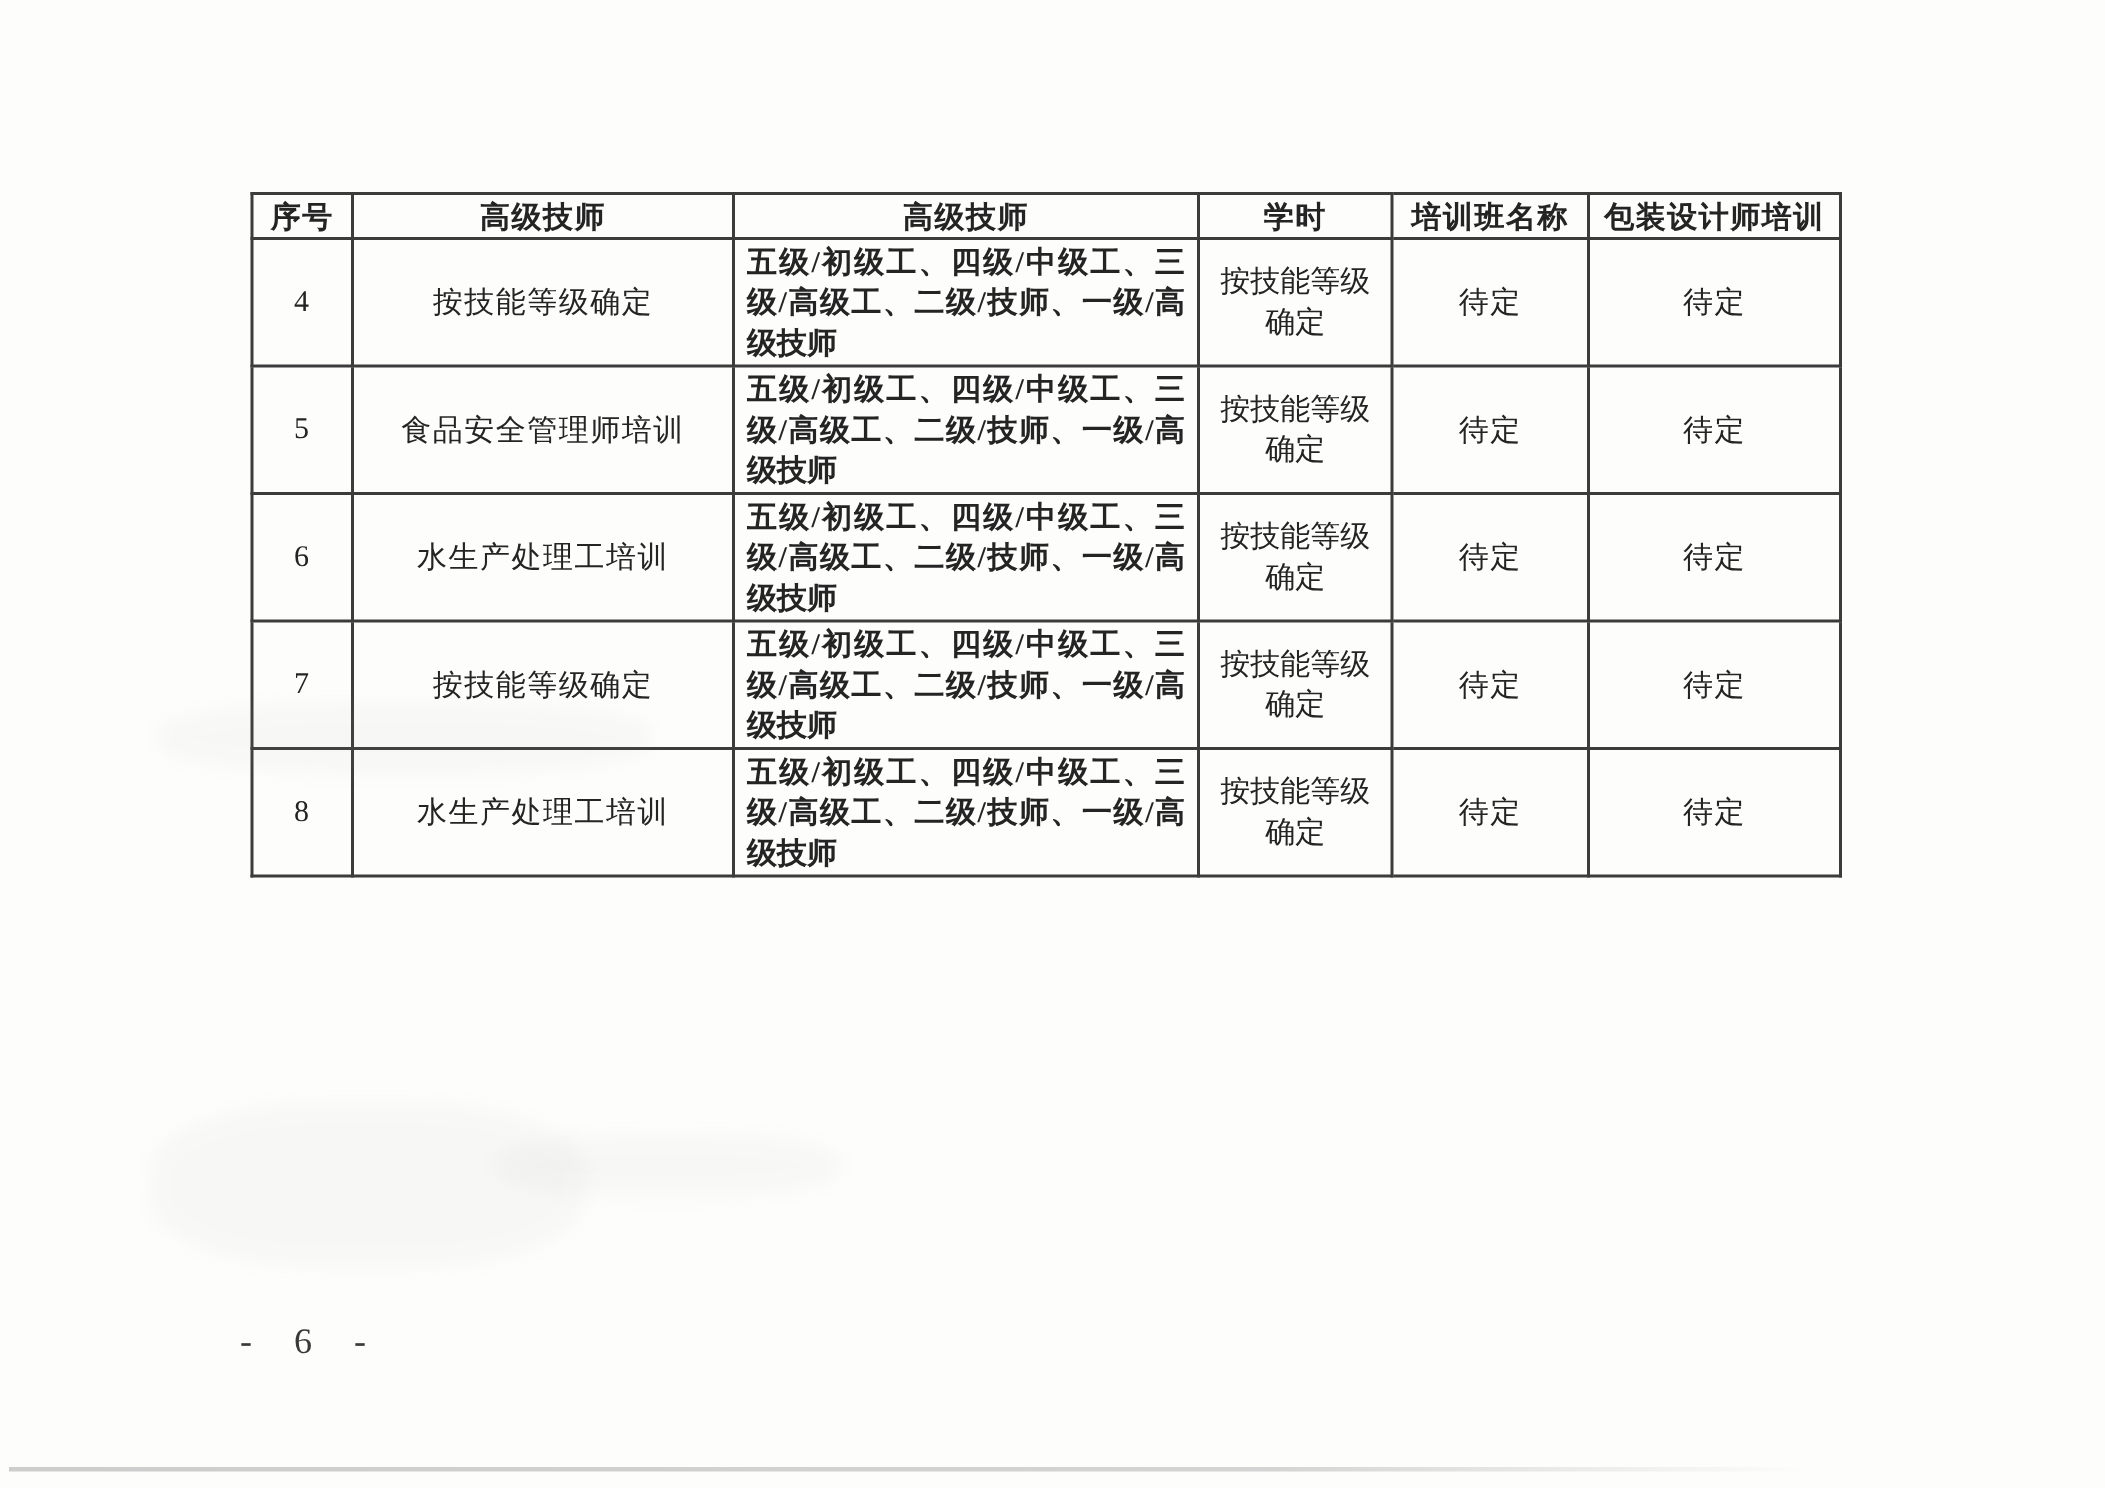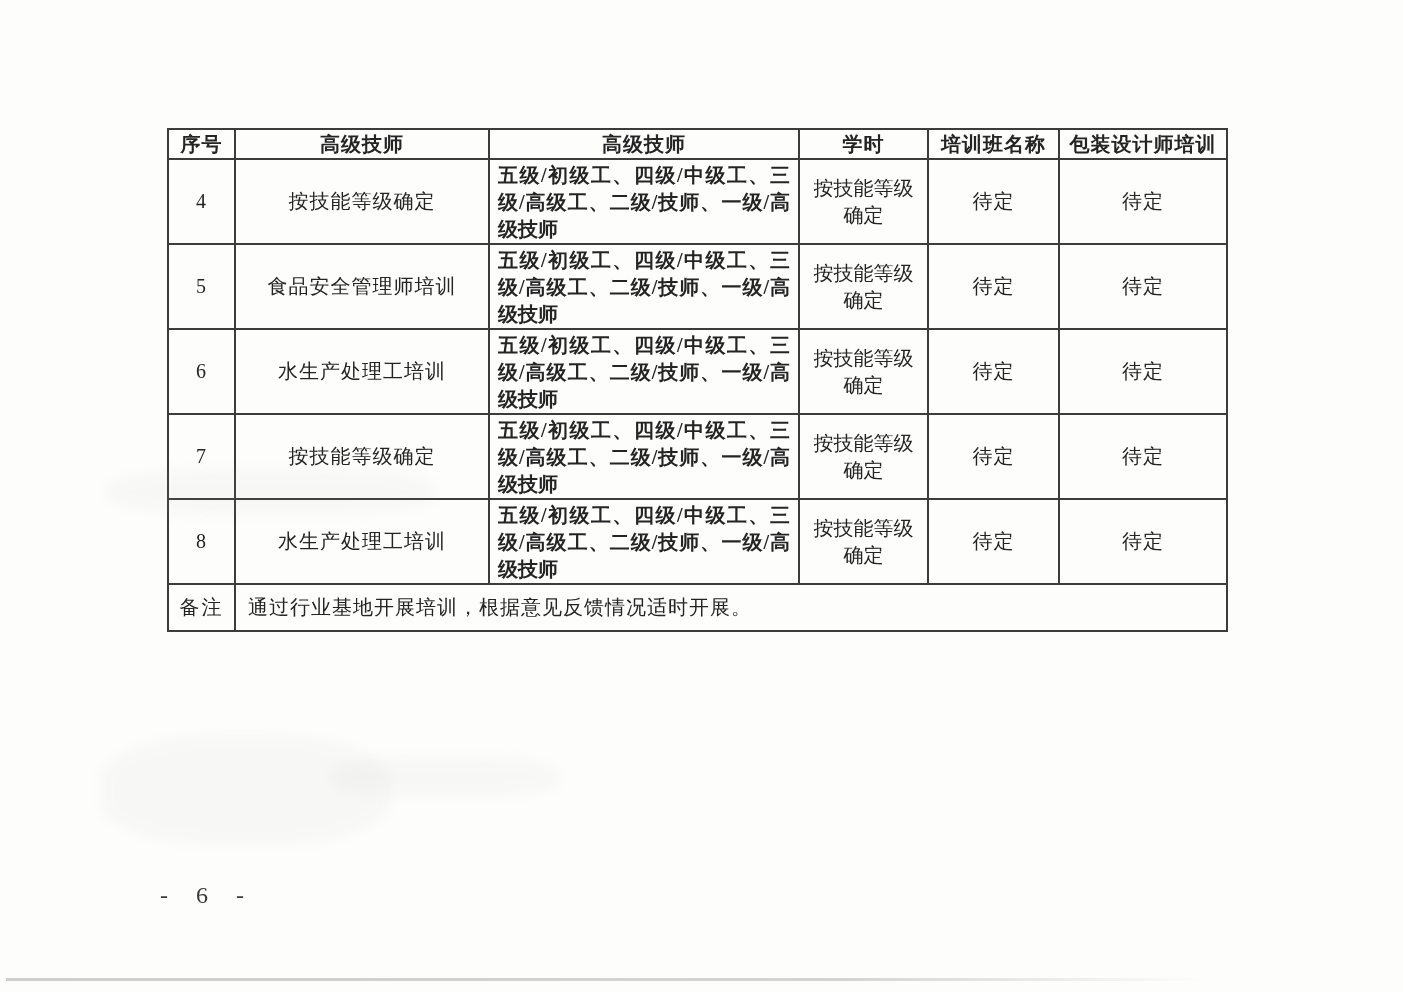--- a/index.html
+++ b/index.html
@@ -166,24 +166,20 @@
         <td class="cell-periods">待定</td>
       </tr>
       <tr class="data-row">
         <td class="cell-no">8</td>
         <td class="cell-name">水生产处理工培训</td>
         <td class="cell-content">五级/初级工、四级/中级工、三级/高级工、二级/技师、一级/高级技师</td>
         <td class="cell-hours">按技能等级确定</td>
         <td class="cell-method">待定</td>
         <td class="cell-periods">待定</td>
       </tr>
-      <tr class="remark-row">
-        <td class="cell-remark-label">备注</td>
-        <td class="cell-remark-text" colspan="5">通过行业基地开展培训，根据意见反馈情况适时开展。</td>
-      </tr>
     </tbody>
   </table>
 
   <div class="page-number">- 6 -</div>
 
   <div class="scan-smudge smudge-1"></div>
   <div class="scan-smudge smudge-2"></div>
   <div class="scan-smudge smudge-3"></div>
   <div class="scan-bottom-line"></div>
 

